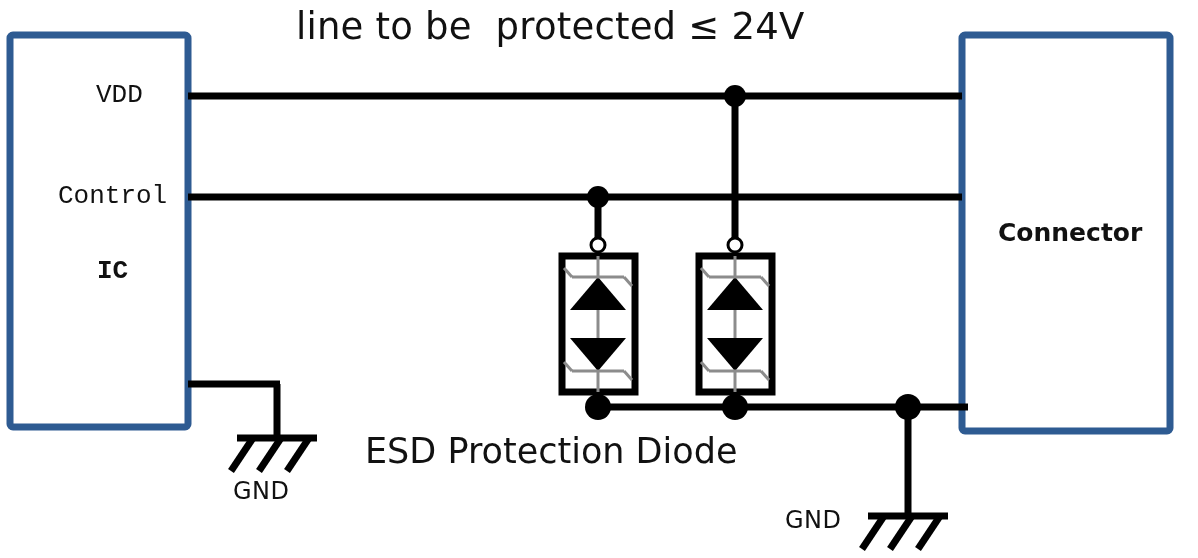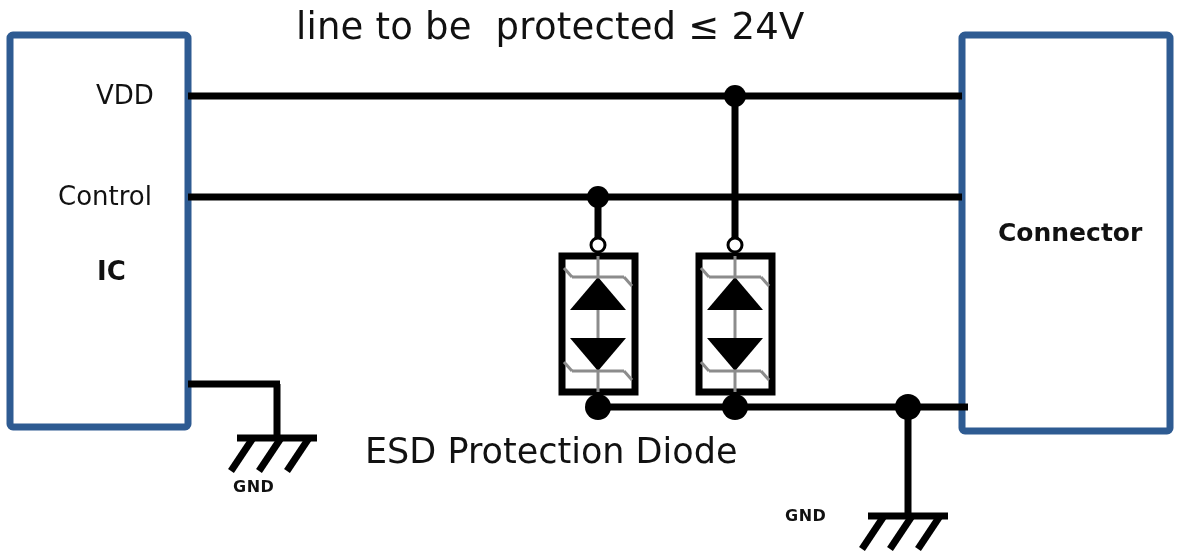--- a/index.html
+++ b/index.html
@@ -6,23 +6,23 @@
   body{
     width:1198px;height:558px;
     font-family:"DejaVu Sans", sans-serif;
     overflow:hidden;
   }
   #canvas{position:relative;width:1198px;height:558px;background:#fff;text-align:right;}
   #canvas svg{position:absolute;left:0;top:0;}
 
   .lbl{position:absolute;white-space:pre;color:#111;line-height:1;}
   .lbl-title{font-size:37px;letter-spacing:0.2px;}
-  .lbl-pin{font-size:26px;}
+  .lbl-pin{font-size:26px;font-family:Liberation Mono, monospace;}
   .lbl-bold{font-weight:bold;}
-  .lbl-gnd{font-size:16px;font-weight:bold;letter-spacing:0.5px;}
+  .lbl-gnd{font-size:24px;font-weight:normal;letter-spacing:0.5px;}
   .lbl-esd{font-size:35px;}
   .lbl-conn{font-size:25px;font-weight:bold;}
 </style>
 </head>
 <body>
 
 <div id="canvas">
 
   <svg width="1198" height="558" viewBox="0 0 1198 558">
 

